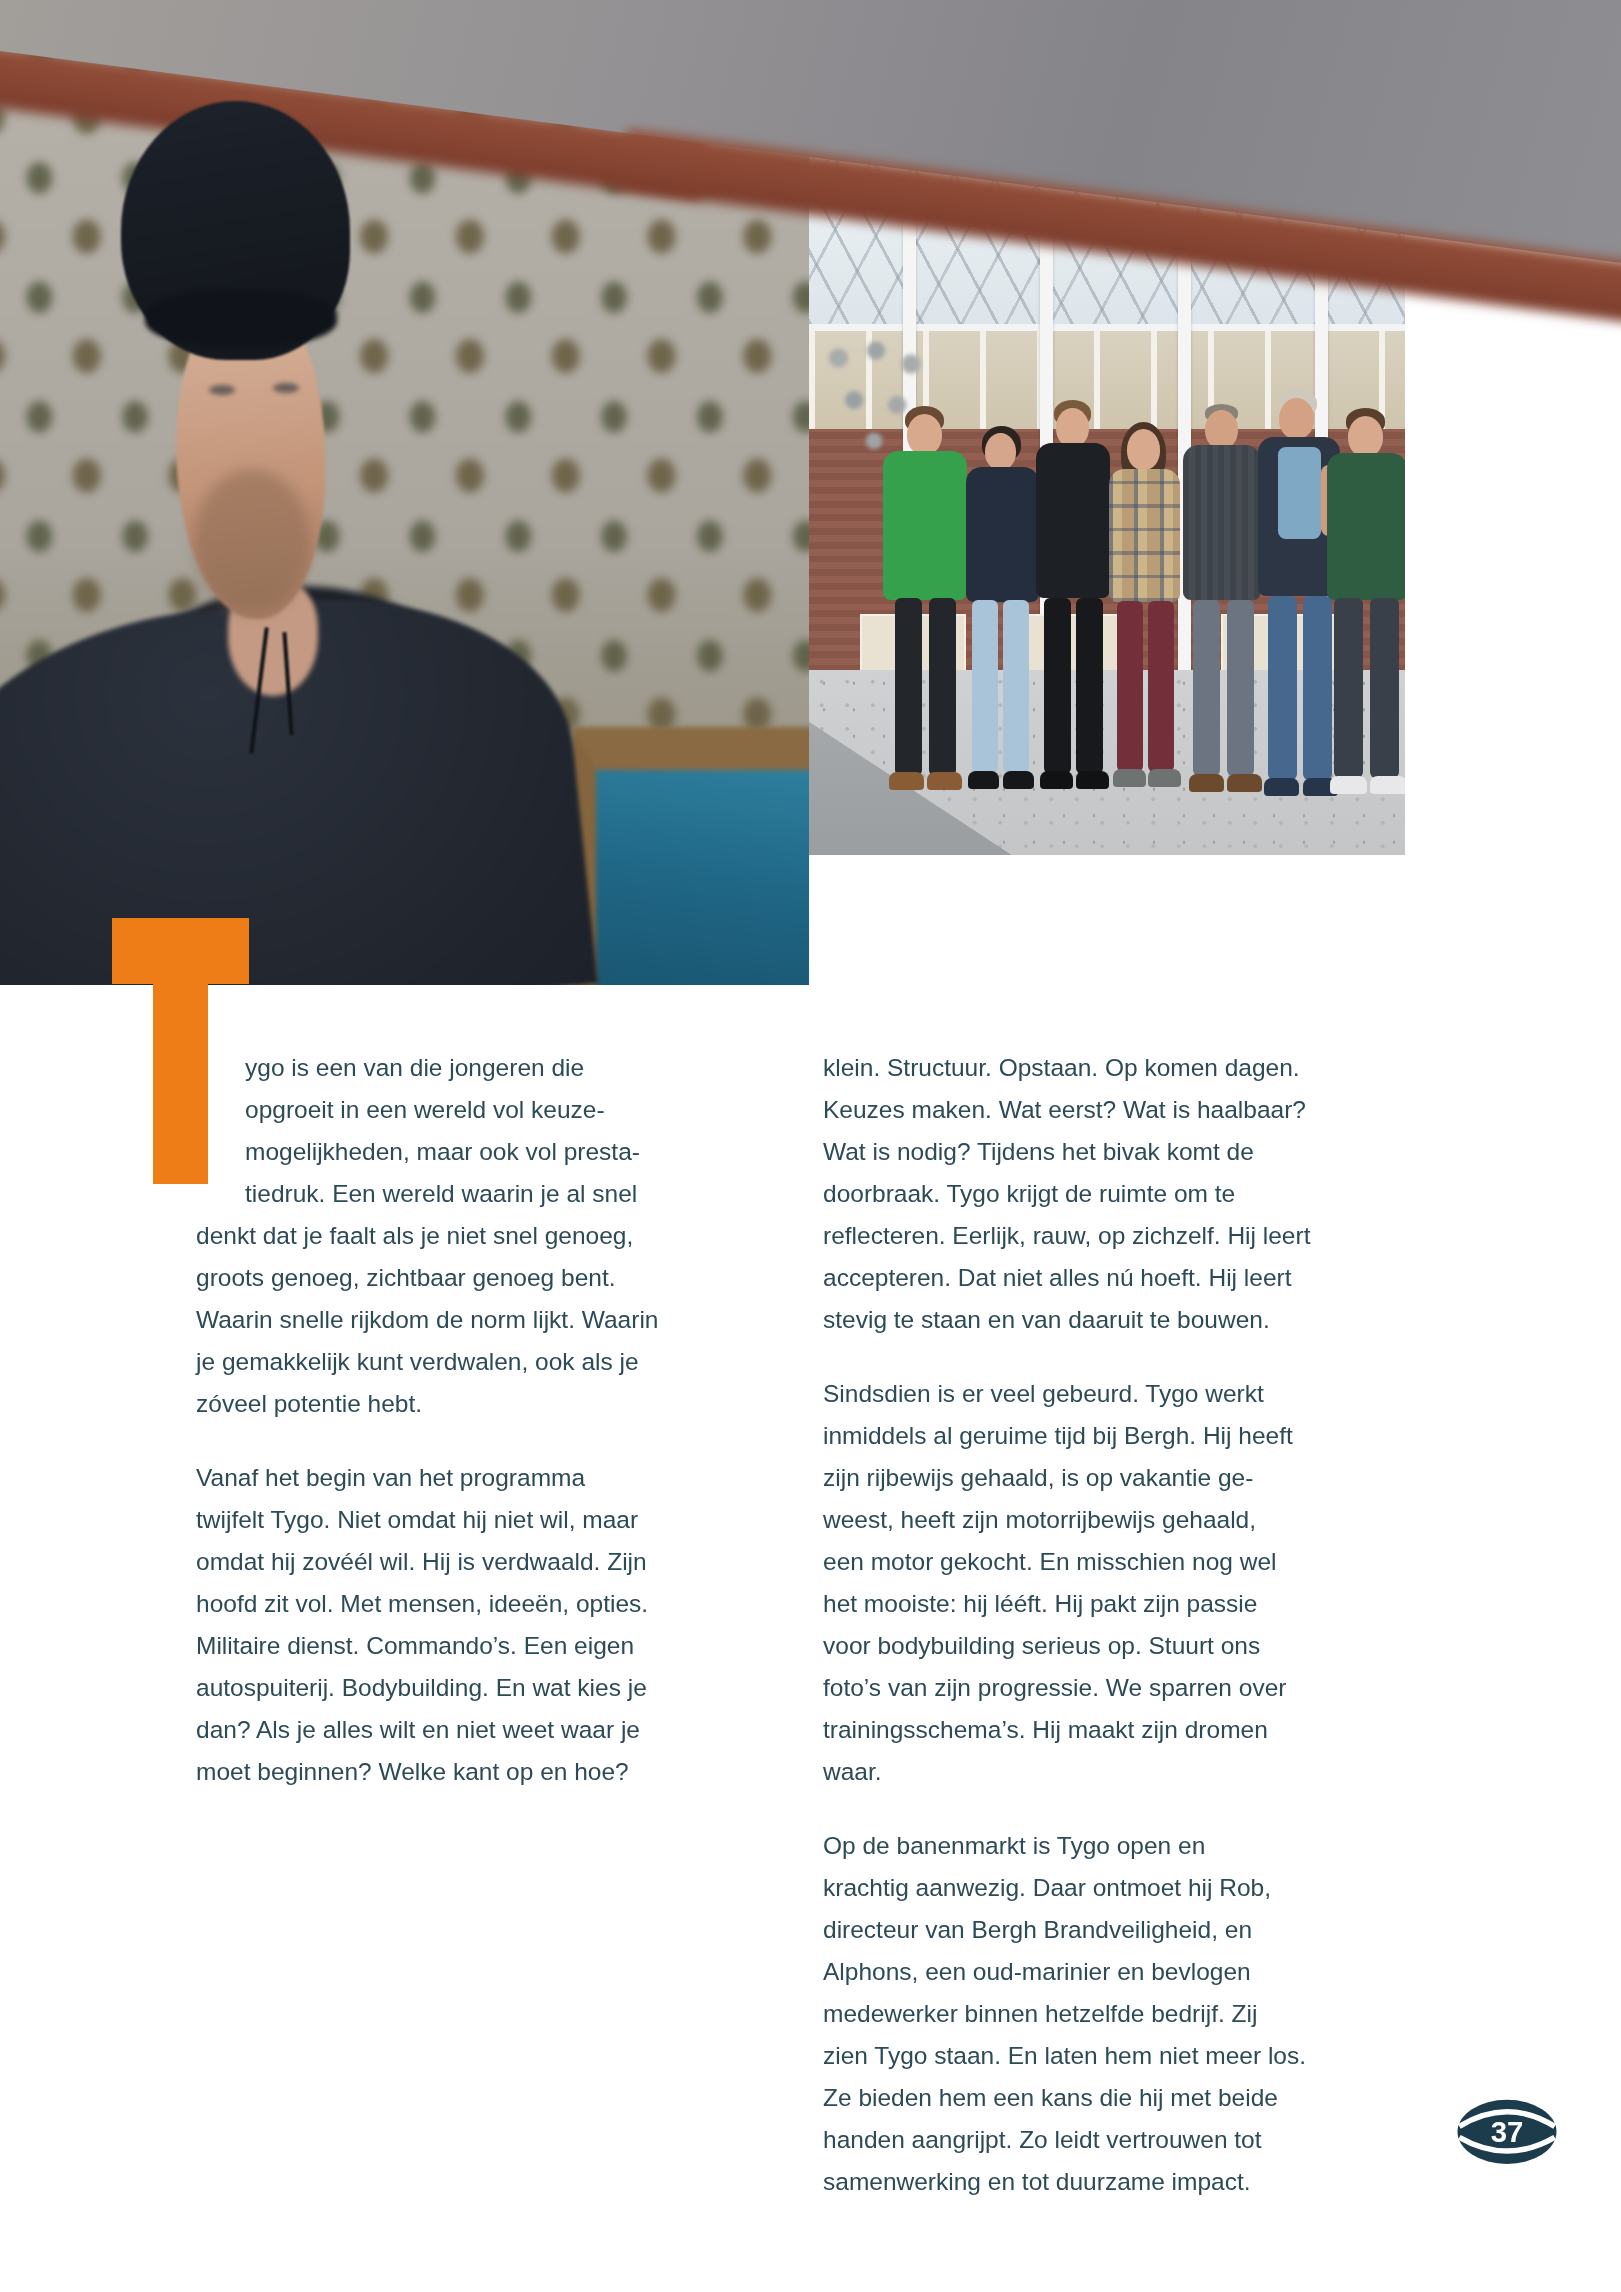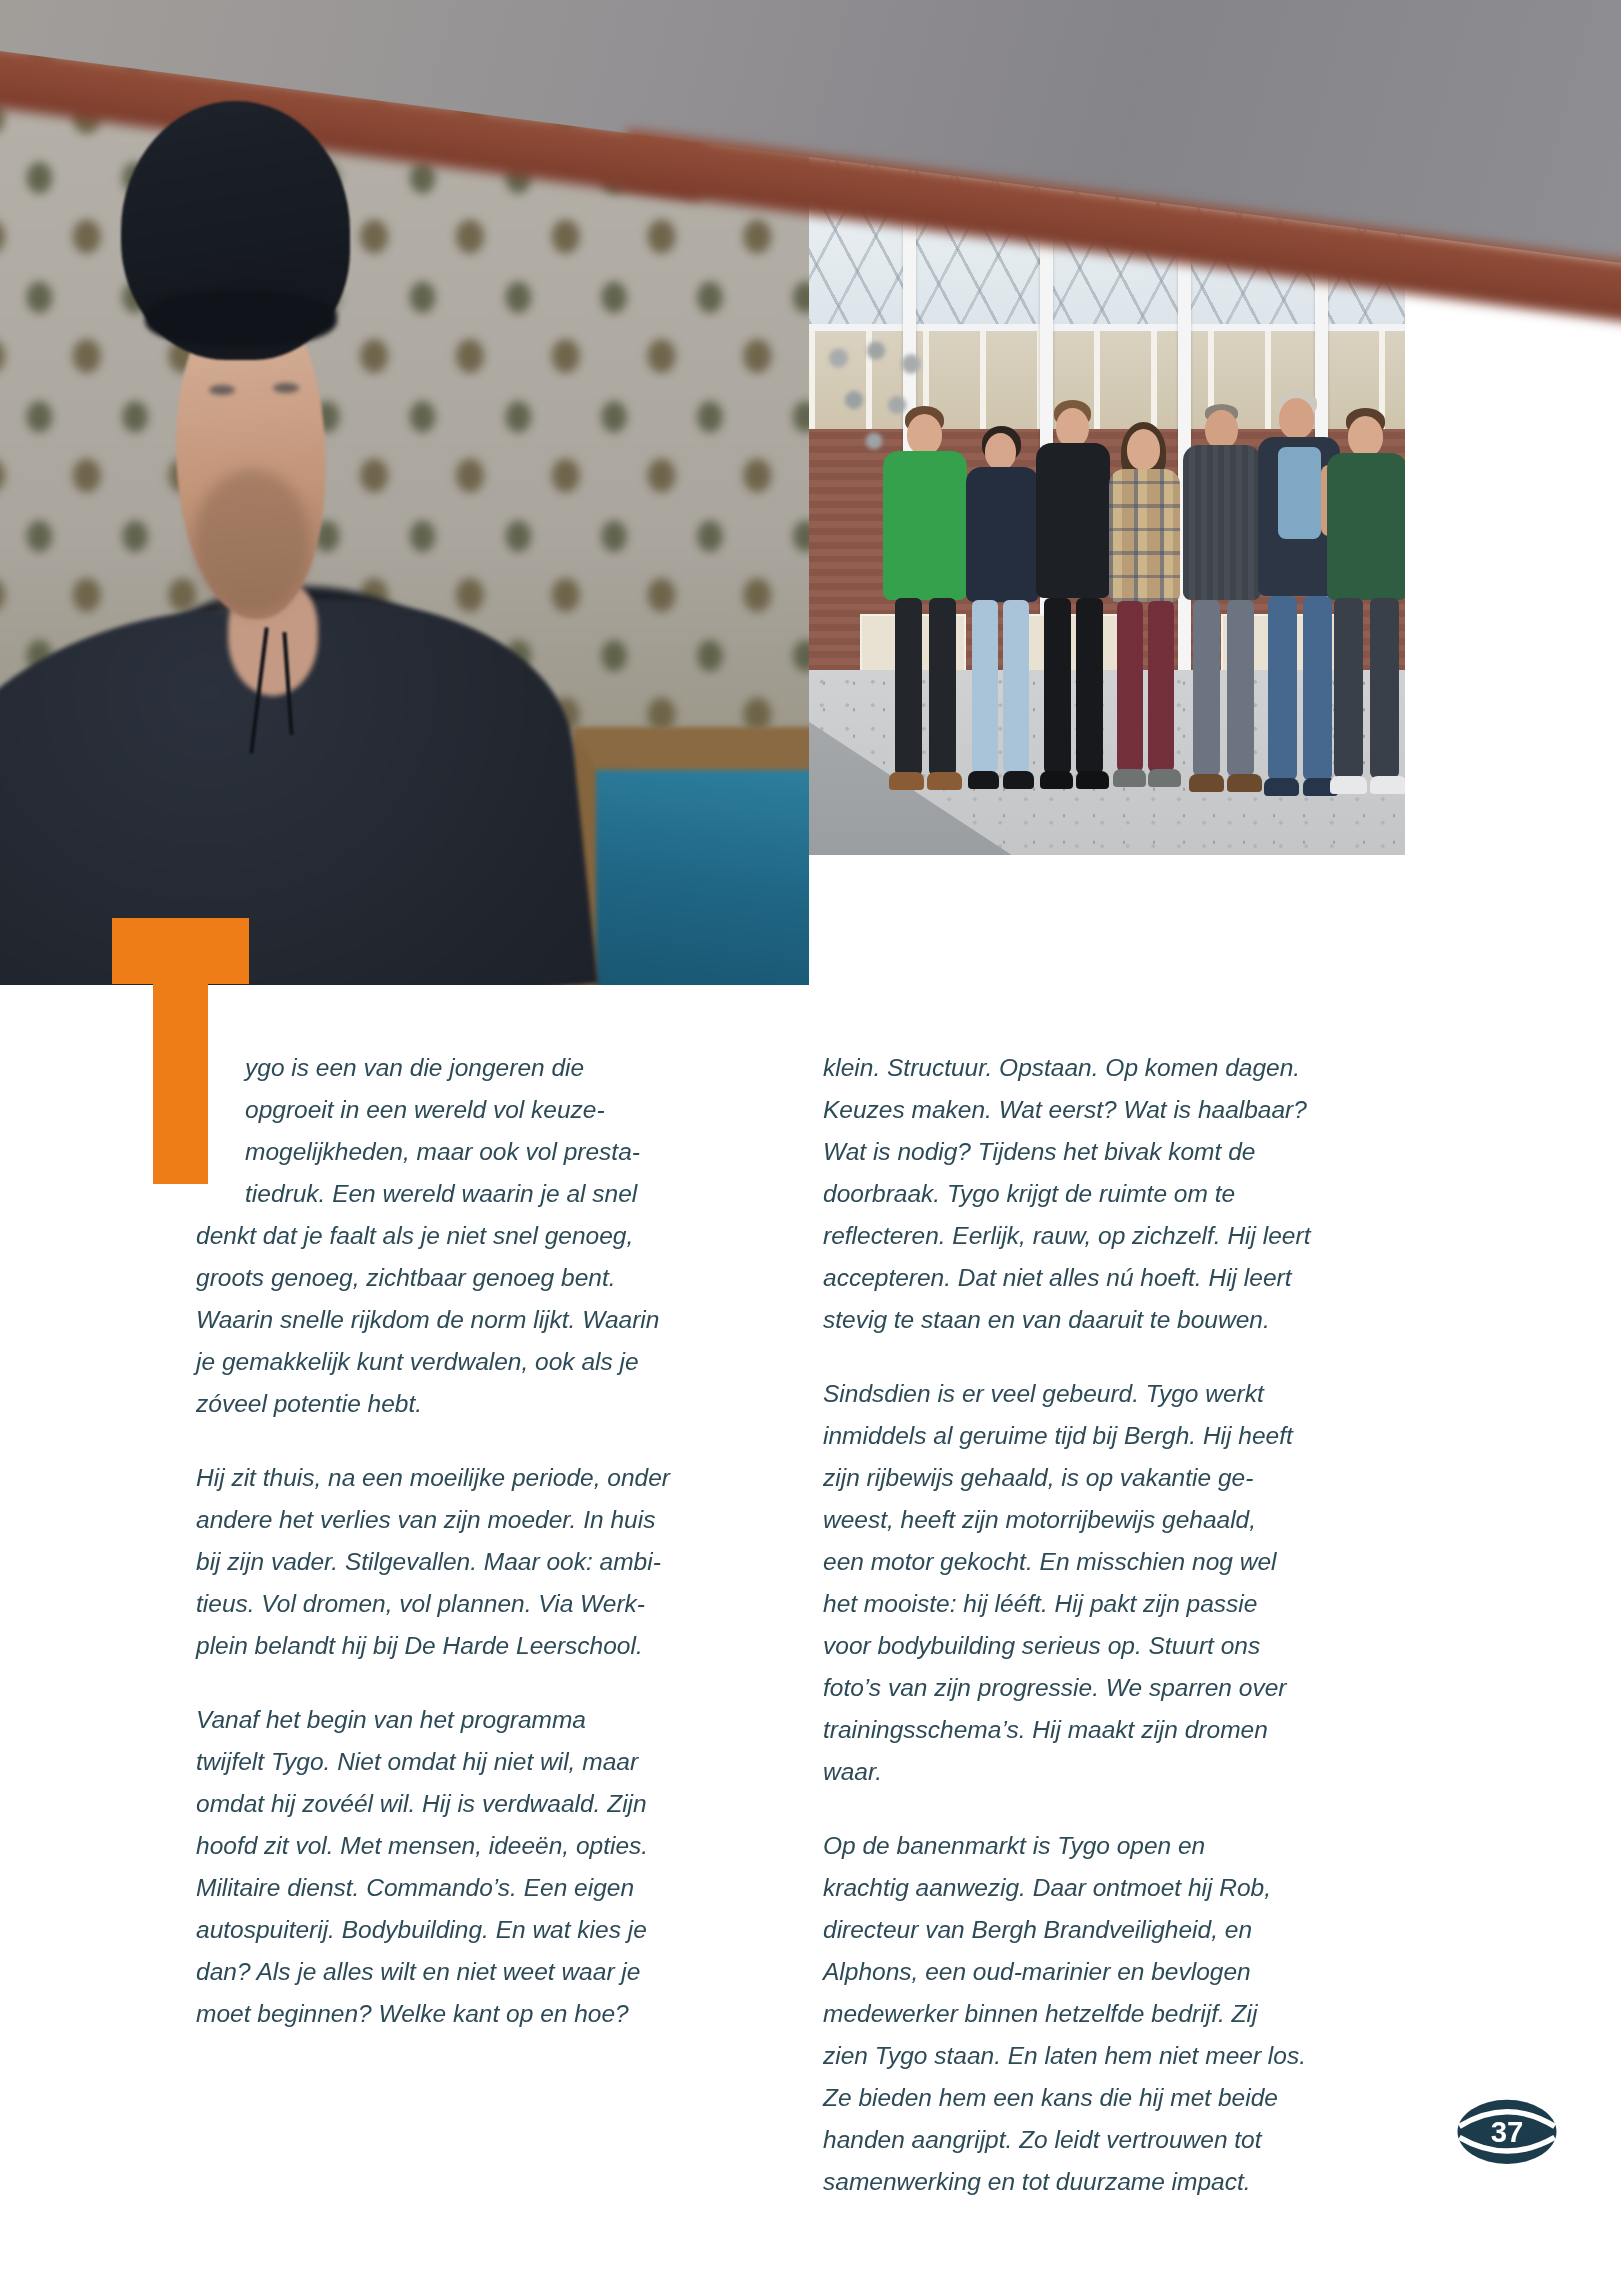--- a/index.html
+++ b/index.html
@@ -105,21 +105,21 @@
     transform-origin:left top;filter:blur(5.9px);}
 
   
   .tbar{position:absolute;left:112px;top:918px;width:137px;height:66px;background:var(--accent,#ee7c17);}
   .tstem{position:absolute;left:153px;top:984px;width:55px;height:200px;background:var(--accent,#ee7c17);}
 
   
   .col{position:absolute;top:1047px;width:529px;color:var(--text,#2d4a57);
     font-size:24.5px;line-height:42px;}
   .col-left{left:196px;} .col-right{left:823px;}
-  .col p{margin:0 0 32px 0;white-space:pre-line;font-style:italic;}
+  .col p{margin:0 0 32px 0;white-space:pre-line;}
   .dropcap-spacer{float:left;width:49px;height:137px;}
   .sr{position:absolute;width:1px;height:1px;overflow:hidden;clip-path:inset(50%);}
 
   
   .badge{position:absolute;left:1452px;top:2093px;width:110px;height:74px;}
   .badge svg{display:block;width:100%;height:100%;}
   .badge text{font-family:"Liberation Sans",sans-serif;}
 </style>
 </head>
 <body>
@@ -244,25 +244,20 @@
     <div class="dropcap-spacer"></div>
     <p>ygo is een van die jongeren die
 opgroeit in een wereld vol keuze-
 mogelijkheden, maar ook vol presta-
 tiedruk. Een wereld waarin je al snel
 denkt dat je faalt als je niet snel genoeg,
 groots genoeg, zichtbaar genoeg bent.
 Waarin snelle rijkdom de norm lijkt. Waarin
 je gemakkelijk kunt verdwalen, ook als je
 zóveel potentie hebt.</p>
-    <p>Hij zit thuis, na een moeilijke periode, onder
-andere het verlies van zijn moeder. In huis
-bij zijn vader. Stilgevallen. Maar ook: ambi-
-tieus. Vol dromen, vol plannen. Via Werk-
-plein belandt hij bij De Harde Leerschool.</p>
     <p>Vanaf het begin van het programma
 twijfelt Tygo. Niet omdat hij niet wil, maar
 omdat hij zovéél wil. Hij is verdwaald. Zijn
 hoofd zit vol. Met mensen, ideeën, opties.
 Militaire dienst. Commando’s. Een eigen
 autospuiterij. Bodybuilding. En wat kies je
 dan? Als je alles wilt en niet weet waar je
 moet beginnen? Welke kant op en hoe?</p>
   </div>
   <div class="col col-right">

